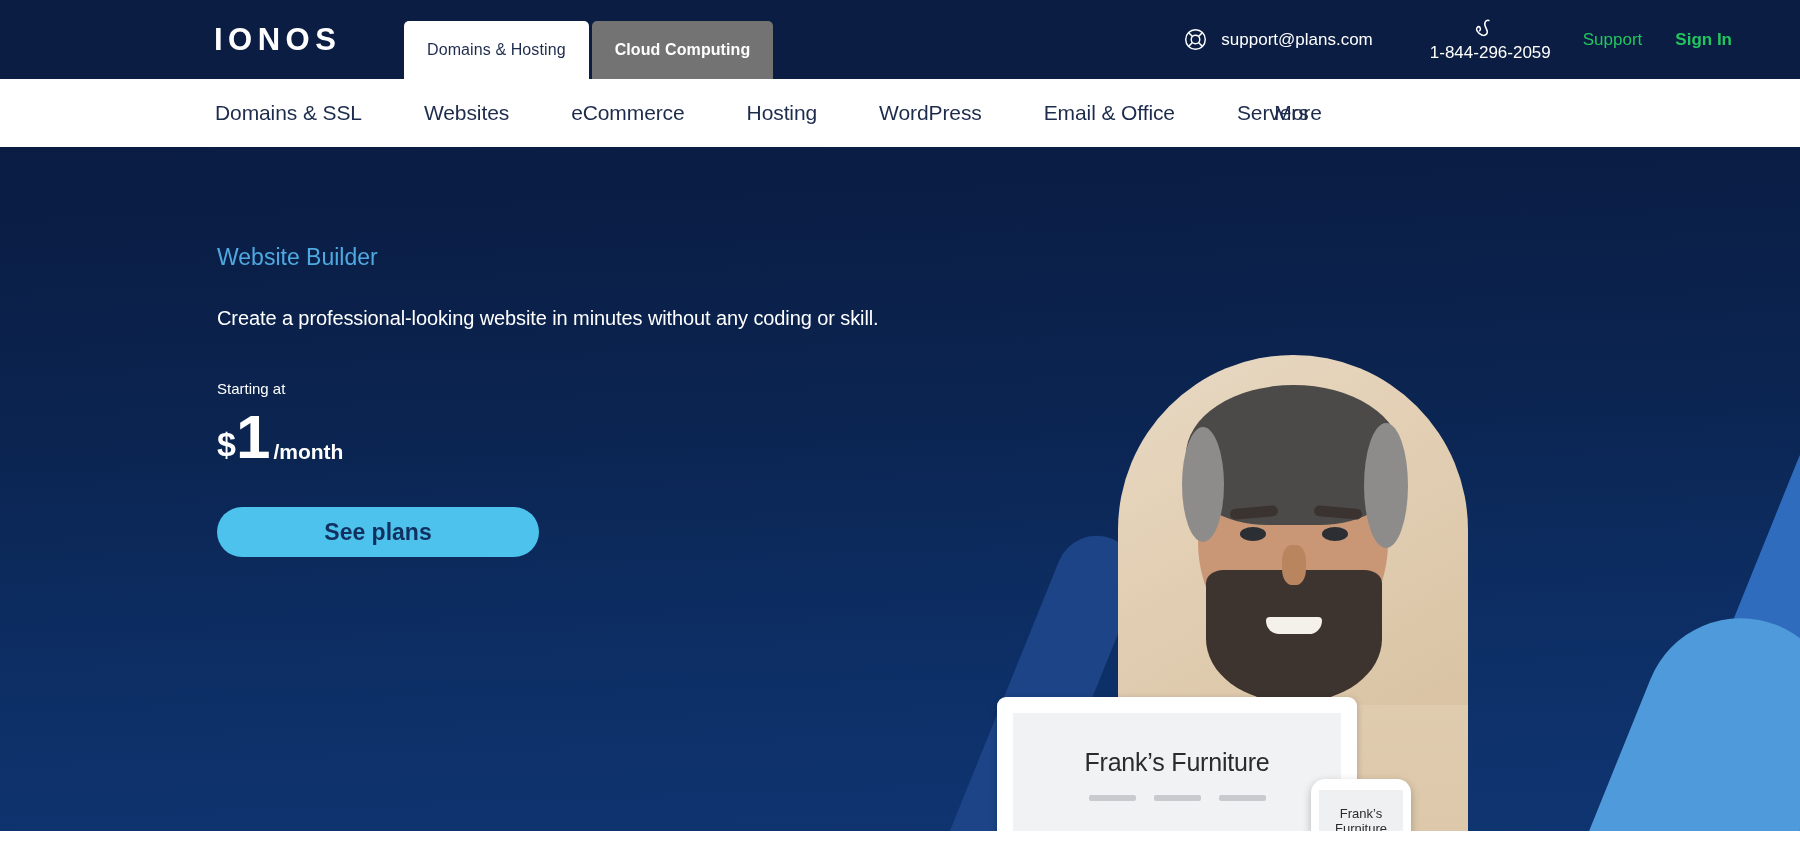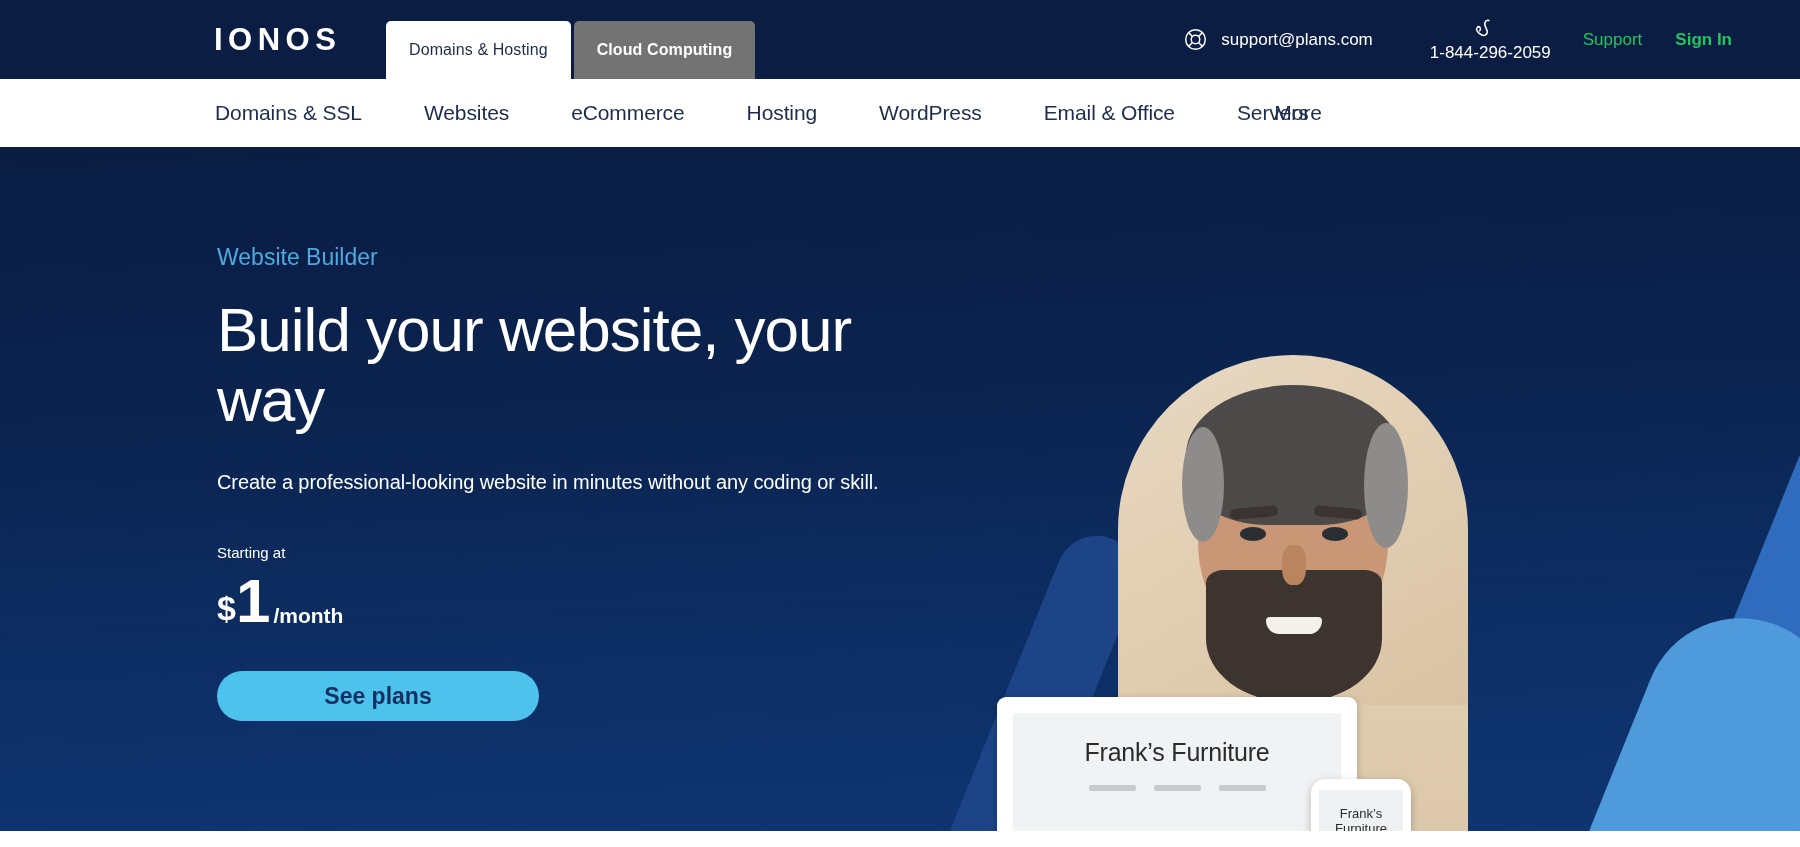--- a/index.html
+++ b/index.html
@@ -17,21 +17,21 @@
     position:absolute; left:0; top:0; width:1800px; height:79px;
     background:#0b1d42;
     display:flex; align-items:flex-start;
   }
   .logo {
     position:absolute; left:214px; top:20px;
     color:#ffffff; font-size:31px; font-weight:700;
     letter-spacing:5.5px; line-height:40px;
     font-family:"Liberation Sans", sans-serif;
   }
-  .acct-tabs { position:absolute; left:386px; top:21px; display:flex; height:58px; }
+  .acct-tabs { position:absolute; left:404px; top:21px; display:flex; height:58px; }
   .acct-tab {
     height:58px; padding:0 23px;
     display:flex; align-items:center; justify-content:center;
     font-size:16px; font-weight:600; letter-spacing:0.1px;
     border-radius:5px 5px 0 0;
     white-space:nowrap;
   }
   .acct-tab.active { background:#ffffff; color:#1d2b4c; font-weight:500; }
   .acct-tab.alt { background:#737373; color:#ffffff; margin-left:3px; }
 
@@ -138,21 +138,21 @@
     position:absolute; left:35px; top:0; width:360px; height:225px;
     background:#ffffff; border-radius:9px 9px 0 0;
     box-shadow:0 2px 7px rgba(0,0,0,0.22);
     padding:16px 16px 0 16px;
   }
   .laptop-screen {
     width:100%; height:209px; background:#f1f2f4; overflow:hidden; position:relative;
   }
   .lap-title {
     text-align:center; color:#2b2b2b; font-size:25px; font-weight:400;
-    padding-top:25px; letter-spacing:-0.2px;
+    padding-top:35px; letter-spacing:-0.2px;
   }
   .lap-dashes { display:flex; justify-content:center; gap:18px; margin-top:18px; }
   .lap-dash { width:47px; height:6px; background:#c8cacd; border-radius:2px; }
   .lap-photo { position:absolute; left:0; bottom:0; width:100%; height:90px; background:#eceae7; }
 
   
   .phone {
     position:absolute; left:1311px; top:632px; width:100px; height:215px;
     background:#ffffff; border-radius:14px;
     box-shadow:0 3px 9px rgba(0,0,0,0.26);
@@ -305,21 +305,20 @@
         <div class="ph-title">
           <div>Frank’s</div>
           <div>Furniture</div>
         </div>
 
       </div>
     </div>
 
     <div class="hero-copy">
       <div class="eyebrow-label">Website Builder</div>
-      <h1 class="hero-h1">Build your website, your way</h1>
       <div class="hero-sub">Create a professional-looking website in minutes without any coding or skill.</div>
       <div class="price-label">Starting at</div>
       <div class="price-row">
         <span class="price-cur">$</span>
         <span class="price-amt">1</span>
         <span class="price-per">/month</span>
       </div>
       <button class="cta">See plans</button>
     </div>
 

